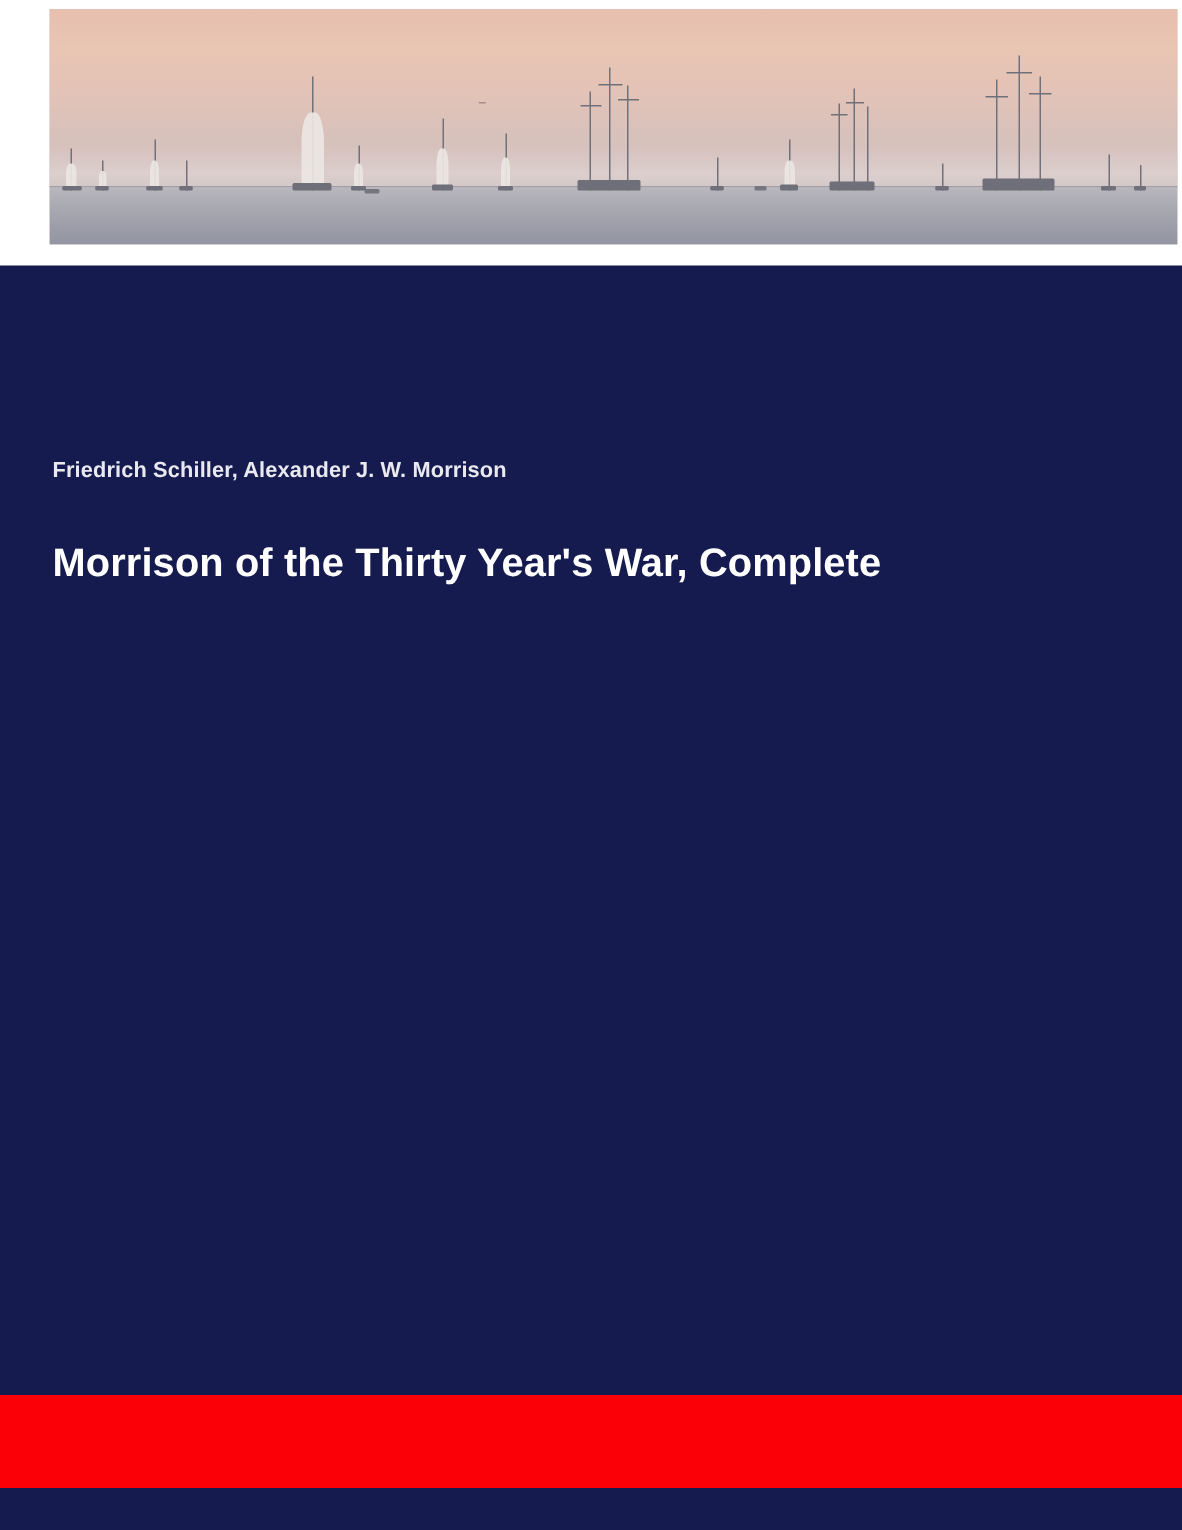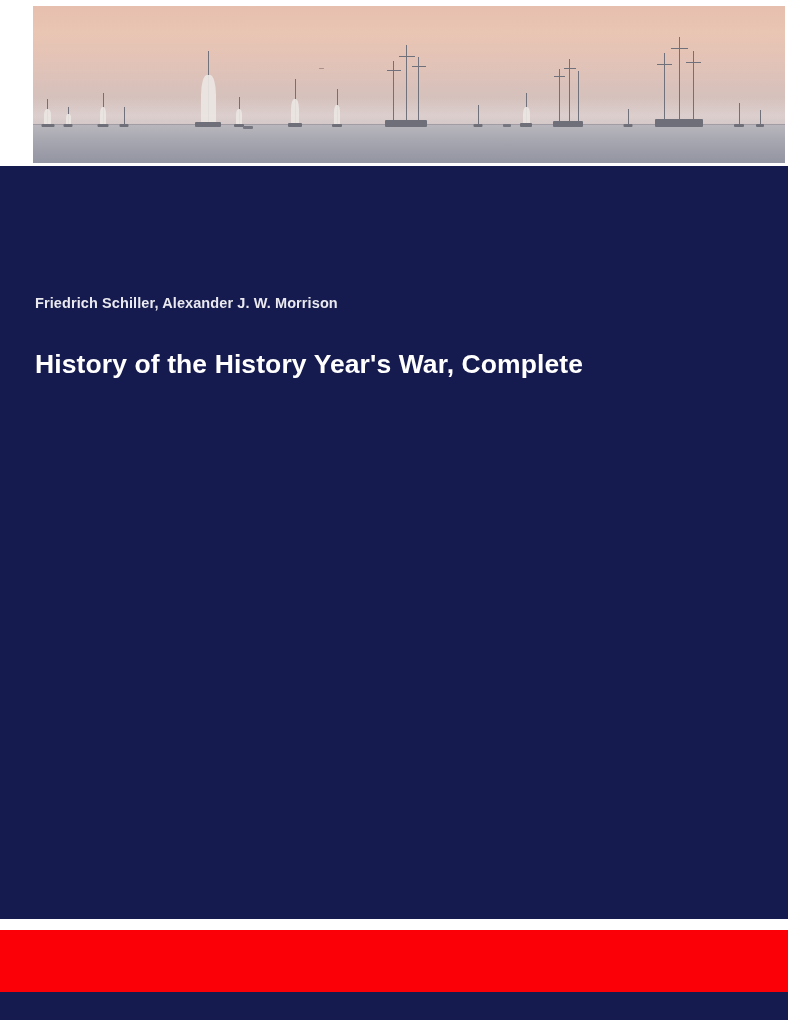--- a/index.html
+++ b/index.html
@@ -111,21 +111,21 @@
   .dot {
     position: absolute;
     background: #75767f;
     border-radius: 1px;
   }
 
   
   .navy {
     position: absolute;
     left: 0;
-    top: 166px;
+    top: 177px;
     width: 788px;
     height: 753px;
     background: #151a4f;
   }
   .authors {
     position: absolute;
     left: 35px;
     top: 129px;
     color: #e9e9ef;
     font-size: 14.5px;
@@ -276,21 +276,21 @@
       </div>
 
       <div class="dot" style="left:210px;top:120px;width:10px;height:3px;"></div>
       <div class="dot" style="left:470px;top:118px;width:8px;height:3px;"></div>
       <div class="dot" style="left:286px;top:62px;width:5px;height:1px;background:#a98e8a;"></div>
     </div>
   </div>
 
   <div class="navy">
     <div class="authors">Friedrich Schiller, Alexander J. W. Morrison</div>
-    <div class="title">History of the History Year's War, Complete</div>
+    <div class="title">Morrison of the Thirty Year's War, Complete</div>
   </div>
 
   <div class="redband">
     
   </div>
 
   <div class="bottom-navy"></div>
 </div>
 
 </body></html>

